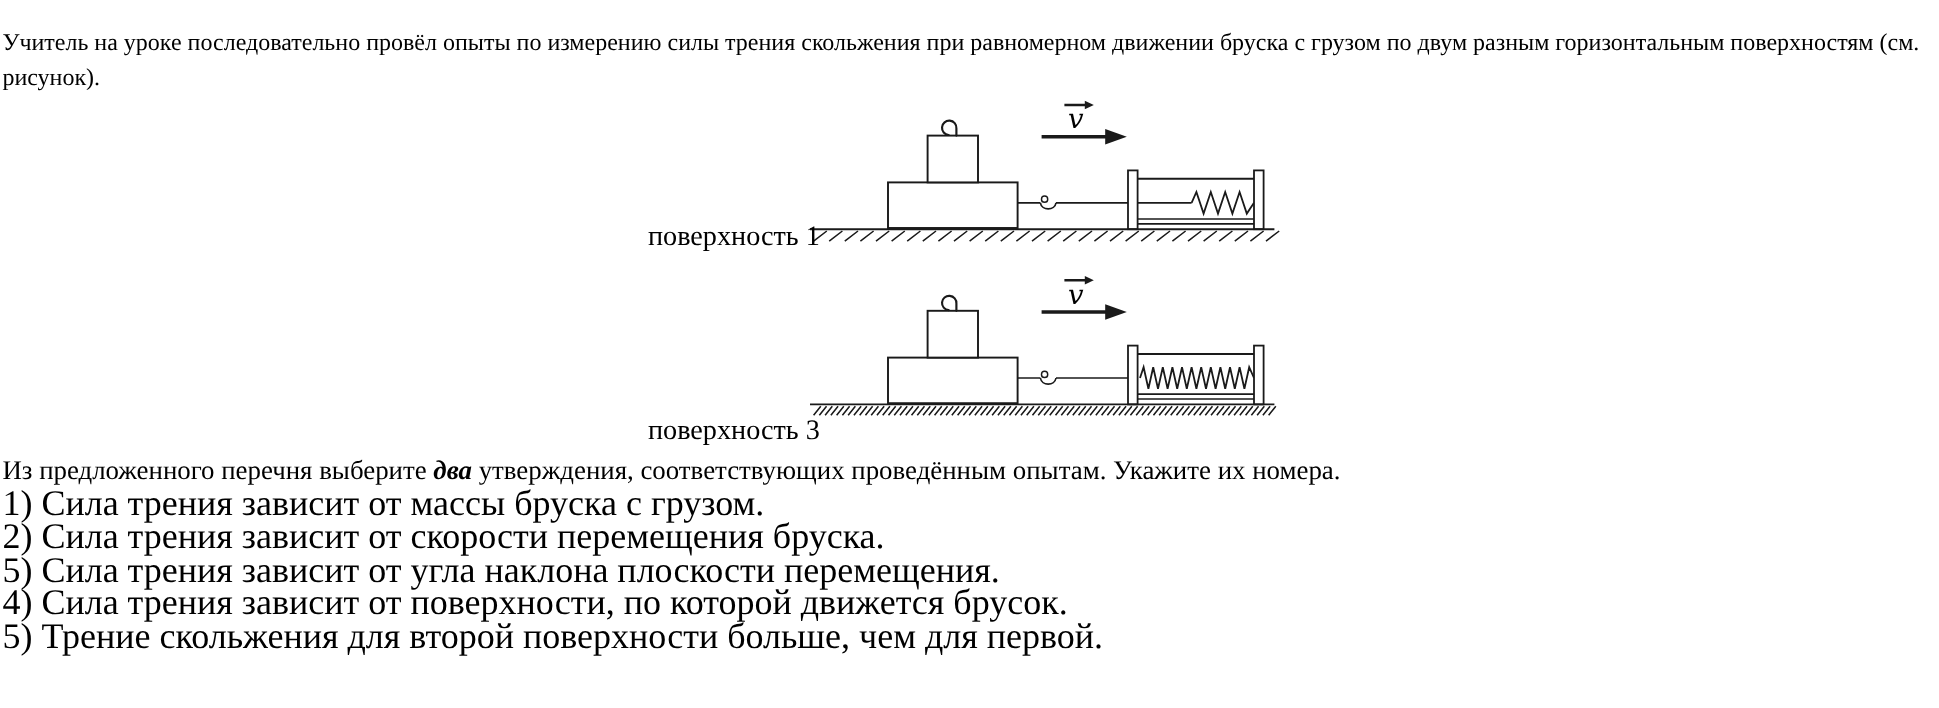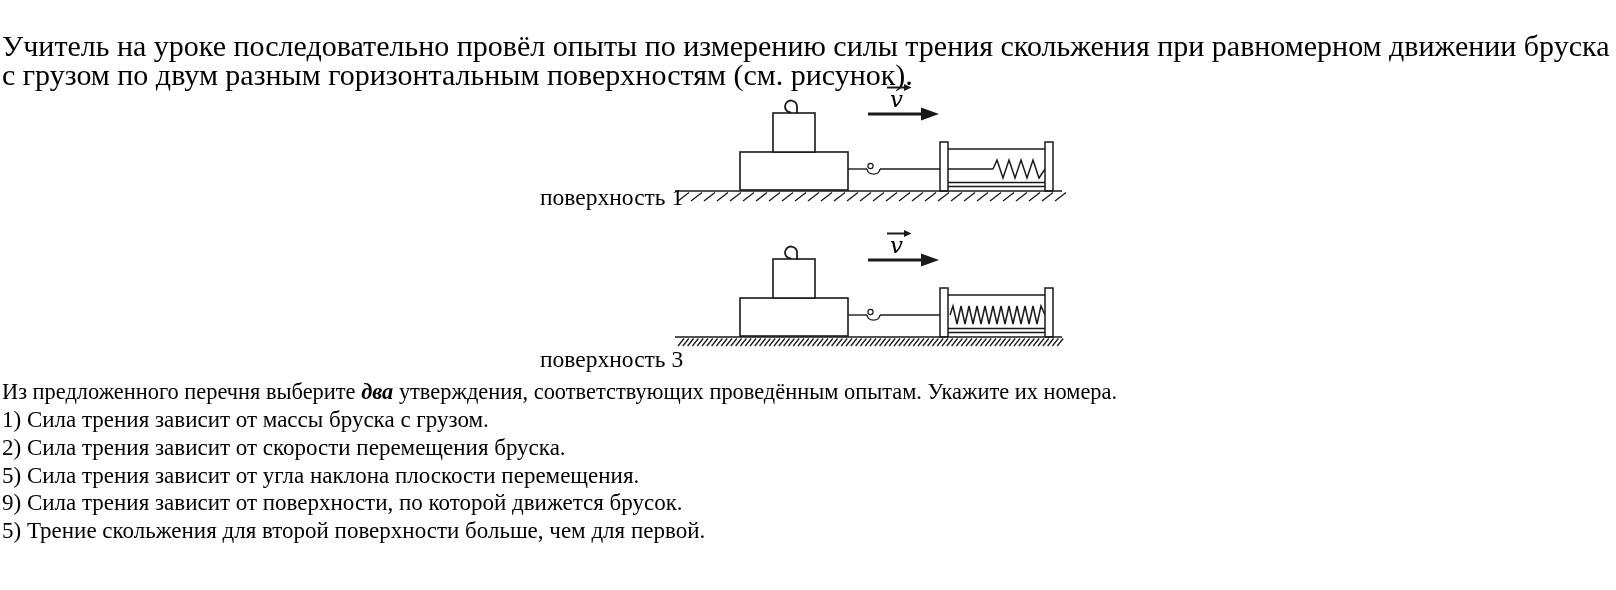--- a/index.html
+++ b/index.html
@@ -9,21 +9,21 @@
     height: 590px;
     background: #ffffff;
     font-family: "Liberation Serif", serif;
     color: #000000;
     overflow: hidden;
   }
   .intro {
     position: absolute;
     left: 2px; top: 2px;
     width: 1612px;
-    font-size: 30px;
+    font-size: 20px;
     line-height: 28.5px;
   }
   .fig-svg { position: absolute; left: 660px; }
   #fig1 { top: 76px; }
   #fig2 { top: 222px; }
   .surface-label {
     position: absolute;
     left: 540px;
     font-size: 23.5px;
     line-height: 26px;
@@ -37,21 +37,21 @@
     width: 1612px;
     font-size: 22.4px;
     line-height: 27px;
     white-space: nowrap;
   }
   .prompt .emph { font-weight: bold; font-style: italic; }
   .options {
     position: absolute;
     left: 2px; top: 406px;
     width: 1612px;
-    font-size: 23px;
+    font-size: 30px;
     line-height: 27.8px;
   }
   .option { white-space: nowrap; }
   .source-line {
     position: absolute;
     right: 3px; top: 562px;
     font-family: "DejaVu Sans", "Liberation Sans", sans-serif;
     font-style: italic;
     font-size: 16.5px;
     white-space: nowrap;
@@ -152,18 +152,18 @@
   <div class="surface-label" id="surface2-label">поверхность 3</div>
 
   <div class="prompt">
     <span>Из предложенного перечня выберите </span><span class="emph">два</span><span> утверждения, соответствующих проведённым опытам. Укажите их номера.</span>
   </div>
 
   <div class="options">
     <div class="option">1) Сила трения зависит от массы бруска с грузом.</div>
     <div class="option">2) Сила трения зависит от скорости перемещения бруска.</div>
     <div class="option">5) Сила трения зависит от угла наклона плоскости перемещения.</div>
-    <div class="option">9) Сила трения зависит от поверхности, по которой движется брусок.</div>
+    <div class="option">4) Сила трения зависит от поверхности, по которой движется брусок.</div>
     <div class="option">5) Трение скольжения для второй поверхности больше, чем для первой.</div>
   </div>
 
 
 </div>
 
 </body></html>

